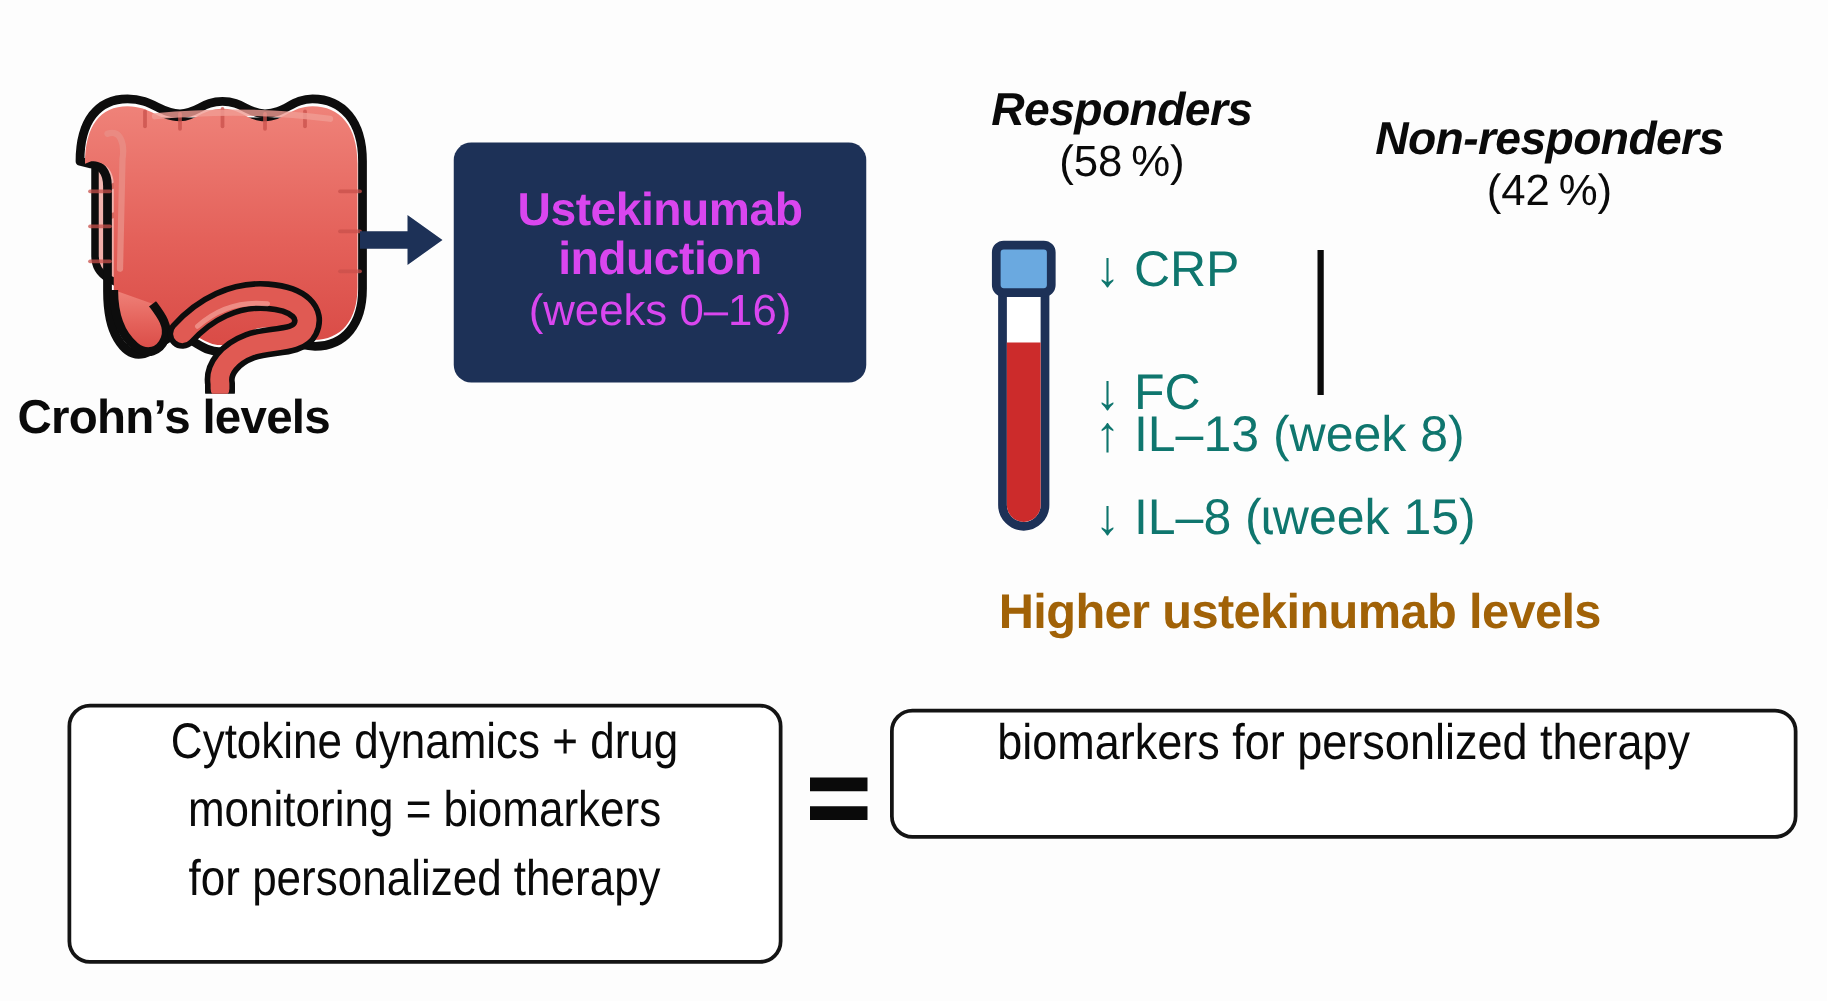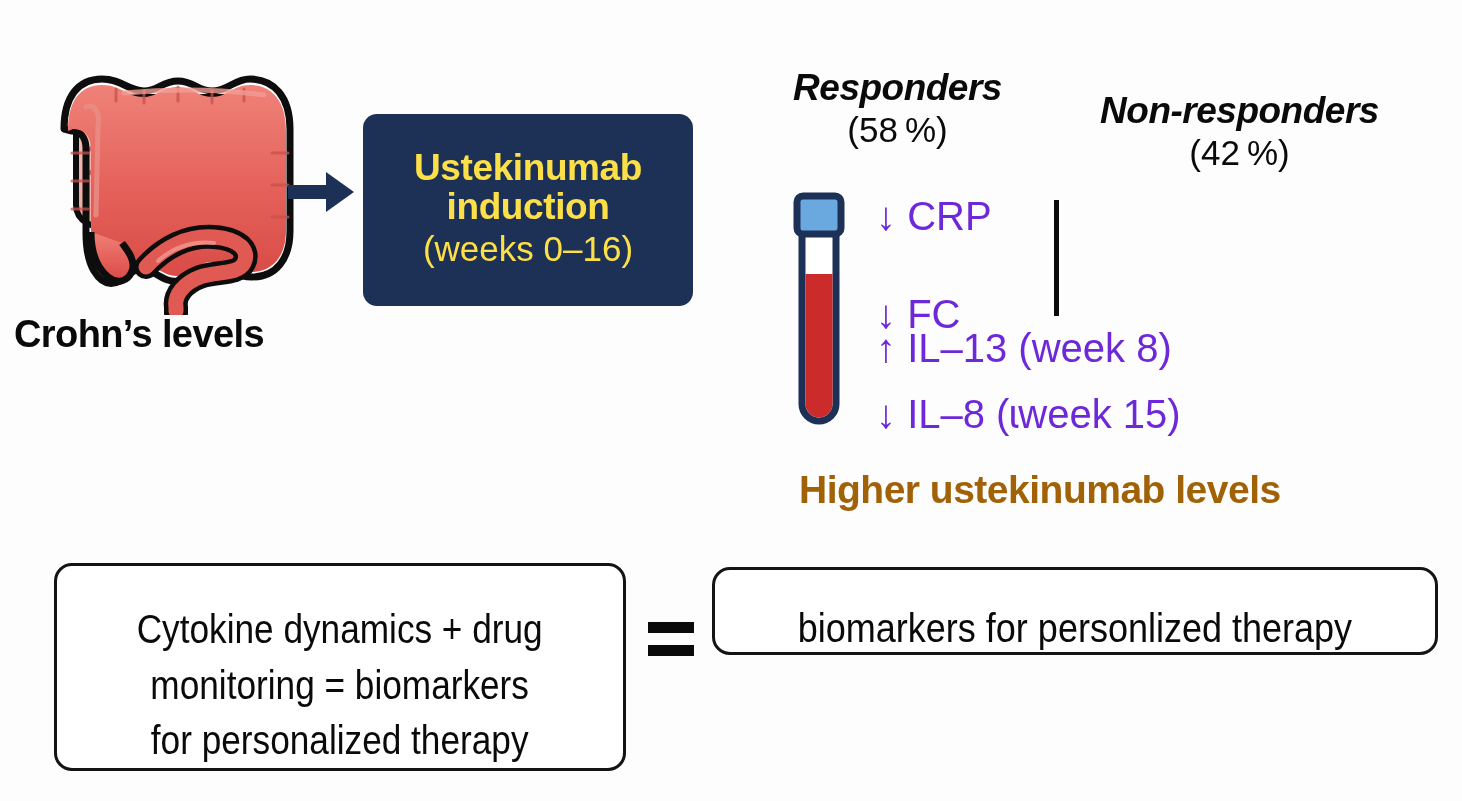--- a/index.html
+++ b/index.html
@@ -42,21 +42,21 @@
     left: 363px;
     top: 114px;
     width: 330px;
     height: 192px;
     background: #1d3157;
     border-radius: 14px;
     display: flex;
     flex-direction: column;
     align-items: center;
     justify-content: center;
-    color: #fde047;
+    color: #d946ef;
     box-sizing: border-box;
     padding: 6px 10px;
   }
   .ind-line1, .ind-line2 {
     font-weight: bold;
     font-size: 37px;
     line-height: 1.06;
     letter-spacing: -0.4px;
     white-space: nowrap;
   }
@@ -113,21 +113,21 @@
 
   
   #biomarker-list {
     position: absolute;
     left: 876px;
     top: 196px;
     width: 520px;
   }
   .bm-row {
     font-size: 40px;
-    color: #6d28d9;
+    color: #0f766e;
     line-height: 1.0;
     white-space: nowrap;
     font-weight: normal;
   }
   .bm-row .arrow-glyph { font-size: 40px; }
   #bm-0 { position: absolute; left: 0px;  top: 0px; }
   #bm-1 { position: absolute; left: 0px;  top: 66px; margin-top: 32px; }
   #bm-2 { position: absolute; left: 0px;  top: 132px; }
   #bm-3 { position: absolute; left: 0px;  top: 198px; }
 
@@ -154,37 +154,37 @@
   }
 
   
   .concl-box {
     position: absolute;
     background: #ffffff;
     border: 3px solid #141414;
     border-radius: 18px;
     box-sizing: border-box;
     display: flex;
-    align-items: flex-end;
+    align-items: flex-start;
     justify-content: center;
   }
   #concl-left {
     left: 54px; top: 563px; width: 572px; height: 208px;
   }
   #concl-left .txt {
     font-size: 40px;
     line-height: 1.38;
     text-align: center;
     color: #0a0a0a;
     transform: scaleX(0.88);
     transform-origin: center;
     white-space: pre-line;
   }
   #concl-right {
-    left: 712px; top: 567px; width: 726px; height: 88px;
+    left: 712px; top: 567px; width: 726px; height: 104px;
   }
   #concl-right .txt {
     font-size: 40px;
     line-height: 1.2;
     text-align: center;
     color: #0a0a0a;
     transform: scaleX(0.9);
     transform-origin: center;
     white-space: nowrap;
   }

